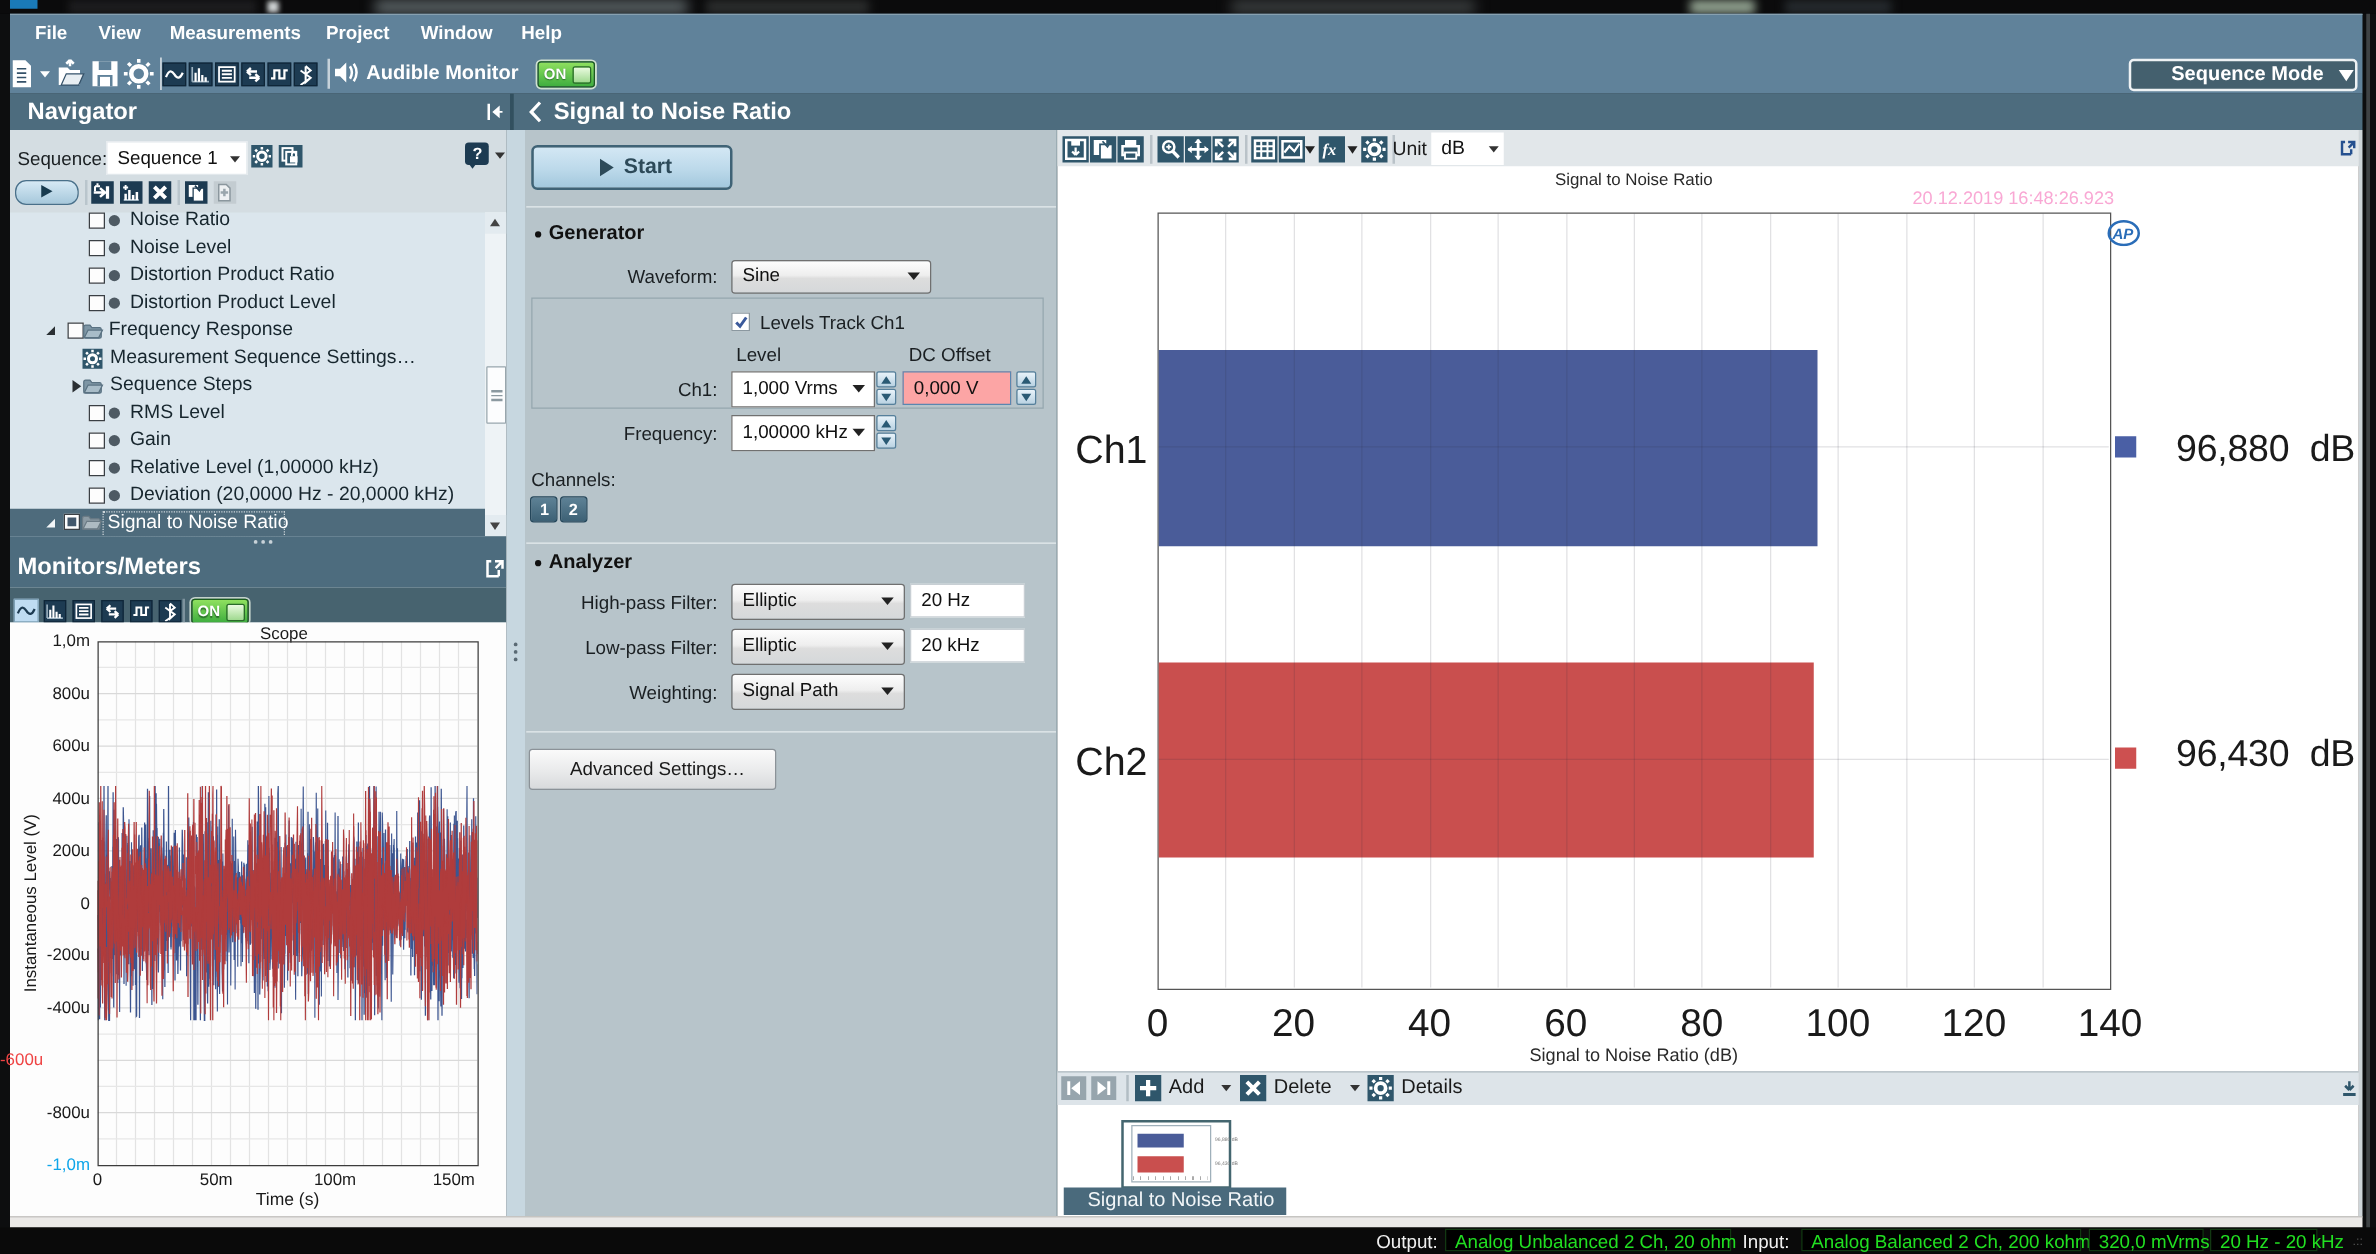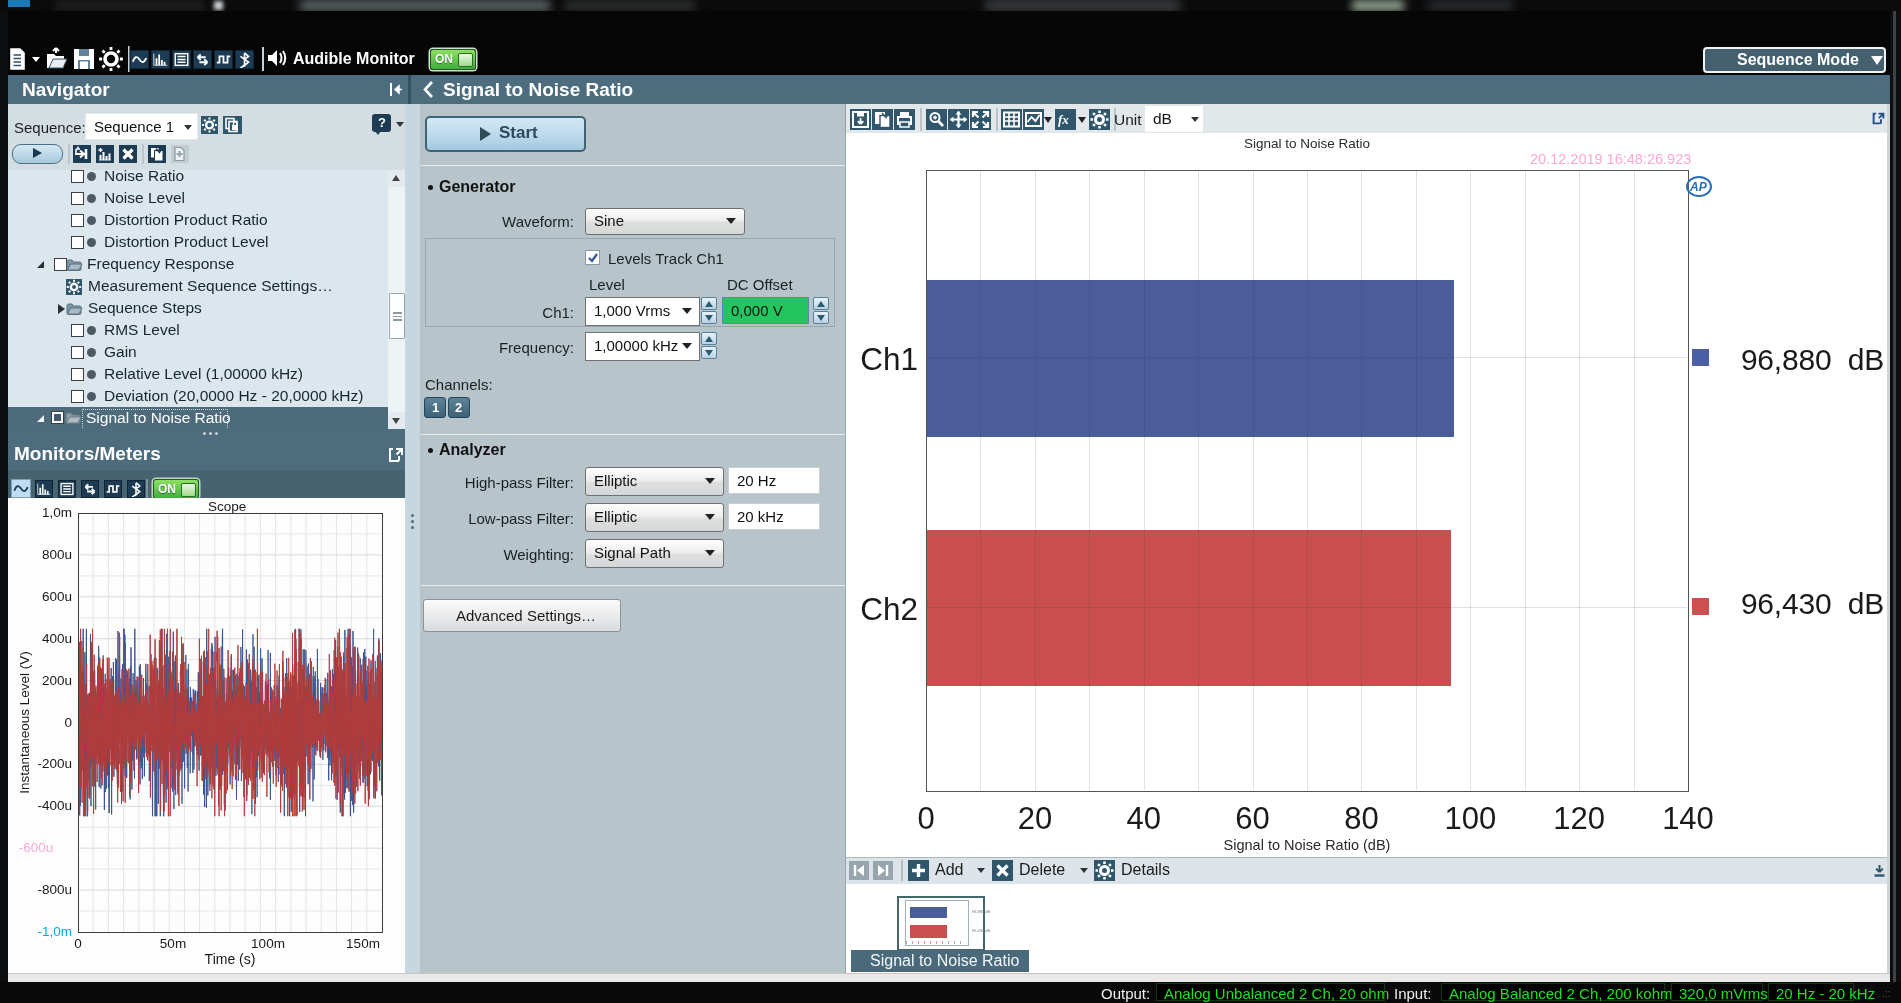--- a/index.html
+++ b/index.html
@@ -38,20 +38,25 @@
   <div class="abs" style="left:1352px;top:0;width:52px;height:11px;background:#93a492;filter:blur(4px);"></div>
   <div class="abs" style="left:1428px;top:0;width:85px;height:11px;background:#262b2f;filter:blur(4px);"></div>
   <div class="abs" style="left:214px;top:1px;width:9px;height:9px;background:#d0d4d5;filter:blur(2px);"></div>
   <div class="abs" style="left:8px;top:0;width:22px;height:7px;background:#1a7ab8;"></div>
 </div>
 <div class="abs" style="left:0;top:11px;width:8px;height:992px;background:#0d0e0f;"></div>
 <div class="abs" style="left:1890px;top:11px;width:11px;height:992px;background:#0d0e0f;"></div>
 <div class="abs" style="left:1893px;top:11px;width:2.5px;height:971px;background:#3e4244;"></div>
 <div class="abs" style="left:1887px;top:104px;width:3px;height:869px;background:#ced5d9;"></div>
 
+<div class="abs" style="left:8px;top:11px;width:1882px;height:64px;background:#60829a;border-top:1px solid #87a0b0;box-sizing:border-box;">
+  <div class="txt" style="left:20px;top:6px;font-size:15px;font-weight:bold;color:#fff;">
+    <span style="margin-right:25px;">File</span><span style="margin-right:23px;">View</span><span style="margin-right:20px;">Measurements</span><span style="margin-right:25px;">Project</span><span style="margin-right:23px;">Window</span><span>Help</span>
+  </div>
+</div>
 
 <svg style="left:8px;top:44px;" width="290" height="30" viewBox="0 0 290 30">
 
   <g stroke="#fff" fill="none" stroke-width="1.6">
     <path d="M3 5 L12 5 L16 9 L16 25 L3 25 Z" fill="#fff"></path>
   </g>
   <g stroke="#355269" stroke-width="1.3">
         <path d="M5.5 11 H13 M5.5 14.5 H13 M5.5 18 H13 M5.5 21.5 H13"></path>
       </g>
   <path d="M24 13 l4 5 l4 -5 z" fill="#fff"></path>
@@ -376,21 +381,21 @@
     </svg>
     <div class="abs" style="left:78px;top:513px;width:305px;height:420px;border:1px solid #3c3c3c;box-sizing:border-box;"></div>
     <div class="txt" style="left:0px;top:505.0px;width:72px;text-align:right;font-size:13.5px;color:#1a1a1a;">1,0m</div>
     <div class="txt" style="left:0px;top:546.9px;width:72px;text-align:right;font-size:13.5px;color:#1a1a1a;">800u</div>
     <div class="txt" style="left:0px;top:588.8px;width:72px;text-align:right;font-size:13.5px;color:#1a1a1a;">600u</div>
     <div class="txt" style="left:0px;top:630.7px;width:72px;text-align:right;font-size:13.5px;color:#1a1a1a;">400u</div>
     <div class="txt" style="left:0px;top:672.6px;width:72px;text-align:right;font-size:13.5px;color:#1a1a1a;">200u</div>
     <div class="txt" style="left:0px;top:714.5px;width:72px;text-align:right;font-size:13.5px;color:#1a1a1a;">0</div>
     <div class="txt" style="left:0px;top:756.4px;width:72px;text-align:right;font-size:13.5px;color:#1a1a1a;">-200u</div>
     <div class="txt" style="left:0px;top:798.3px;width:72px;text-align:right;font-size:13.5px;color:#1a1a1a;">-400u</div>
-    <div class="txt" style="left:0px;top:840.2px;width:72px;text-align:center;font-size:13.5px;color:#f9a8d4;">-600u</div>
+    <div class="txt" style="left:0px;top:840.2px;width:72px;text-align:left;font-size:13.5px;color:#ef4444;">-600u</div>
     <div class="txt" style="left:0px;top:882.1px;width:72px;text-align:right;font-size:13.5px;color:#1a1a1a;">-800u</div>
     <div class="txt" style="left:0px;top:924.0px;width:72px;text-align:right;font-size:13.5px;color:#0ea5e9;">-1,0m</div>
     <div class="txt" style="left:-71px;top:715px;font-size:13.5px;color:#1a1a1a;transform:rotate(-90deg);transform-origin:center;width:190px;text-align:center;position:absolute;">Instantaneous Level (V)</div>
     <div class="txt" style="left:48px;top:936px;width:60px;text-align:center;font-size:13.5px;color:#1a1a1a;">0</div>
     <div class="txt" style="left:143px;top:936px;width:60px;text-align:center;font-size:13.5px;color:#1a1a1a;">50m</div>
     <div class="txt" style="left:238px;top:936px;width:60px;text-align:center;font-size:13.5px;color:#1a1a1a;">100m</div>
     <div class="txt" style="left:333px;top:936px;width:60px;text-align:center;font-size:13.5px;color:#1a1a1a;">150m</div>
     <div class="txt" style="left:130px;top:951px;width:200px;text-align:center;font-size:14px;color:#1a1a1a;">Time (s)</div>
 <div class="abs" style="left:405px;top:104px;width:15px;height:869px;background:#c7d7e0;"></div>
 <div class="abs" style="left:411px;top:514px;width:3px;height:3px;border-radius:50%;background:#5a6a74;"></div>
@@ -421,21 +426,21 @@
 <div class="lbl" style="left:727px;top:276px;">DC Offset</div>
 <div class="lbl rl" style="left:480px;top:304px;width:94px;">Ch1:</div>
 <div class="wcombo" style="left:585px;top:297px;width:113px;height:27px;">
       <div class="t">1,000 Vrms</div>
       <div class="a"></div>
     </div>
 <div class="spin" style="left:701px;top:297px;">
       <div class="u"></div>
       <div class="d"></div>
     </div>
-<div class="abs" style="left:722px;top:297px;width:87px;height:27px;background:#22c55e;border:1px solid #5a87b0;box-sizing:border-box;">
+<div class="abs" style="left:722px;top:297px;width:87px;height:27px;background:#fca5a5;border:1px solid #5a87b0;box-sizing:border-box;">
   <div class="txt" style="left:8px;top:4px;font-size:15px;color:#111;">0,000 V</div>
 </div>
 <div class="spin" style="left:813px;top:297px;">
       <div class="u"></div>
       <div class="d"></div>
     </div>
 <div class="lbl rl" style="left:420px;top:339px;width:154px;">Frequency:</div>
 <div class="wcombo" style="left:585px;top:332px;width:113px;height:27px;">
       <div class="t">1,00000 kHz</div>
       <div class="a"></div>

